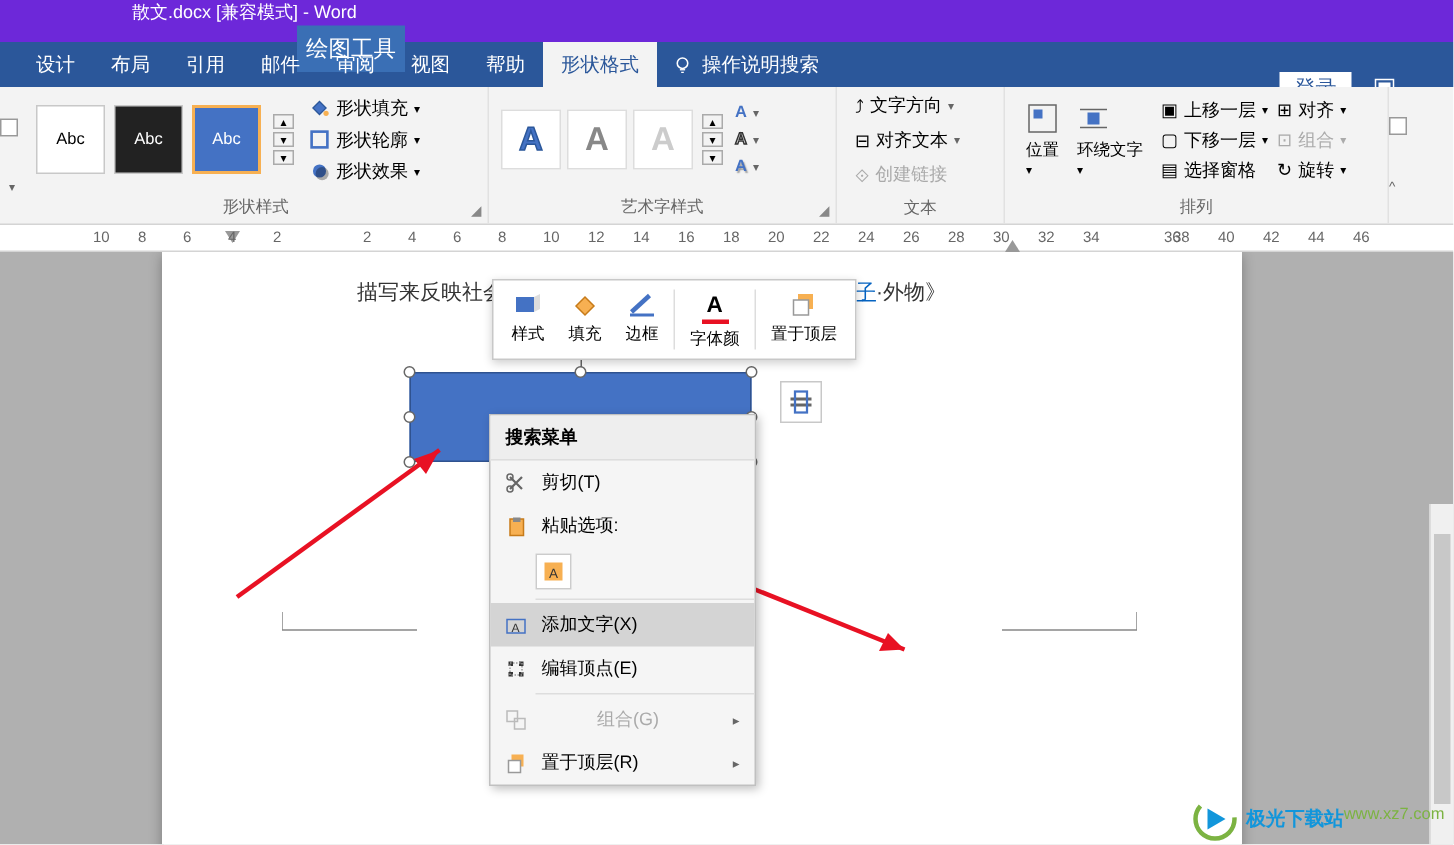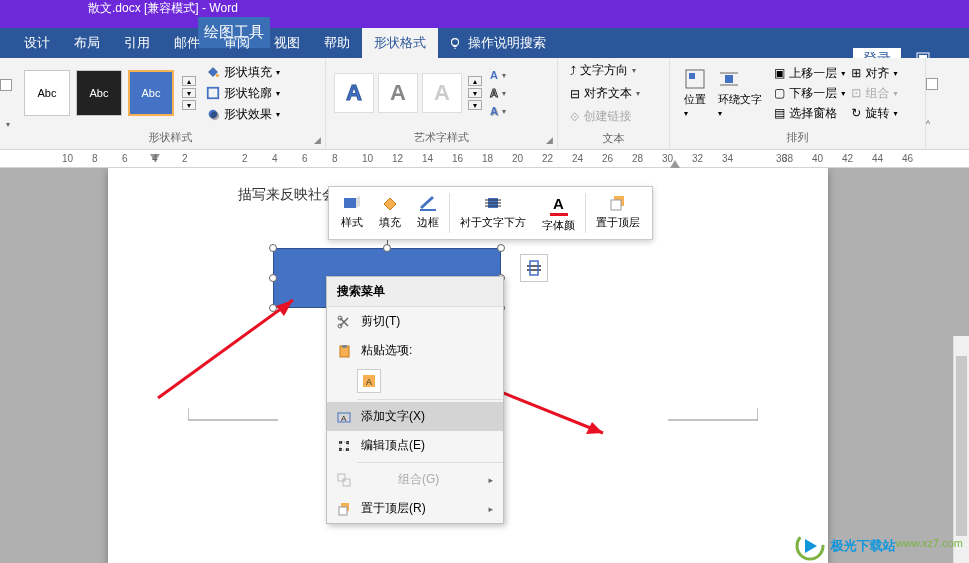--- a/index.html
+++ b/index.html
@@ -404,31 +404,20 @@
           <svg width="20" height="18">
             <line x1="3" y1="14" x2="15" y2="3" stroke="#4472c4" stroke-width="3"></line>
             <rect x="2" y="15" width="16" height="2" fill="#4472c4"></rect>
           </svg>
         </div>
       <span>边框</span>
     </div>
     <div class="sep"></div>
     <div class="mb-btn">
       <div class="mico">
-          <svg width="20" height="18">
-            <rect x="5" y="4" width="10" height="10" fill="#4472c4"></rect>
-            <line x1="2" y1="6" x2="18" y2="6" stroke="#333"></line>
-            <line x1="2" y1="9" x2="18" y2="9" stroke="#333"></line>
-            <line x1="2" y1="12" x2="18" y2="12" stroke="#333"></line>
-          </svg>
-        </div>
-      <span>衬于文字下方</span>
-    </div>
-    <div class="mb-btn">
-      <div class="mico">
           <span style="font-size:15px;font-weight:bold">A</span>
         </div>
       <div style="width:18px;height:3px;background:#e81123;margin-top:-2px"></div>
       <span>字体颜</span>
     </div>
     <div class="sep"></div>
     <div class="mb-btn">
       <div class="mico">
           <svg width="20" height="18">
             <rect x="6" y="2" width="10" height="10" fill="#f7b052"></rect>

